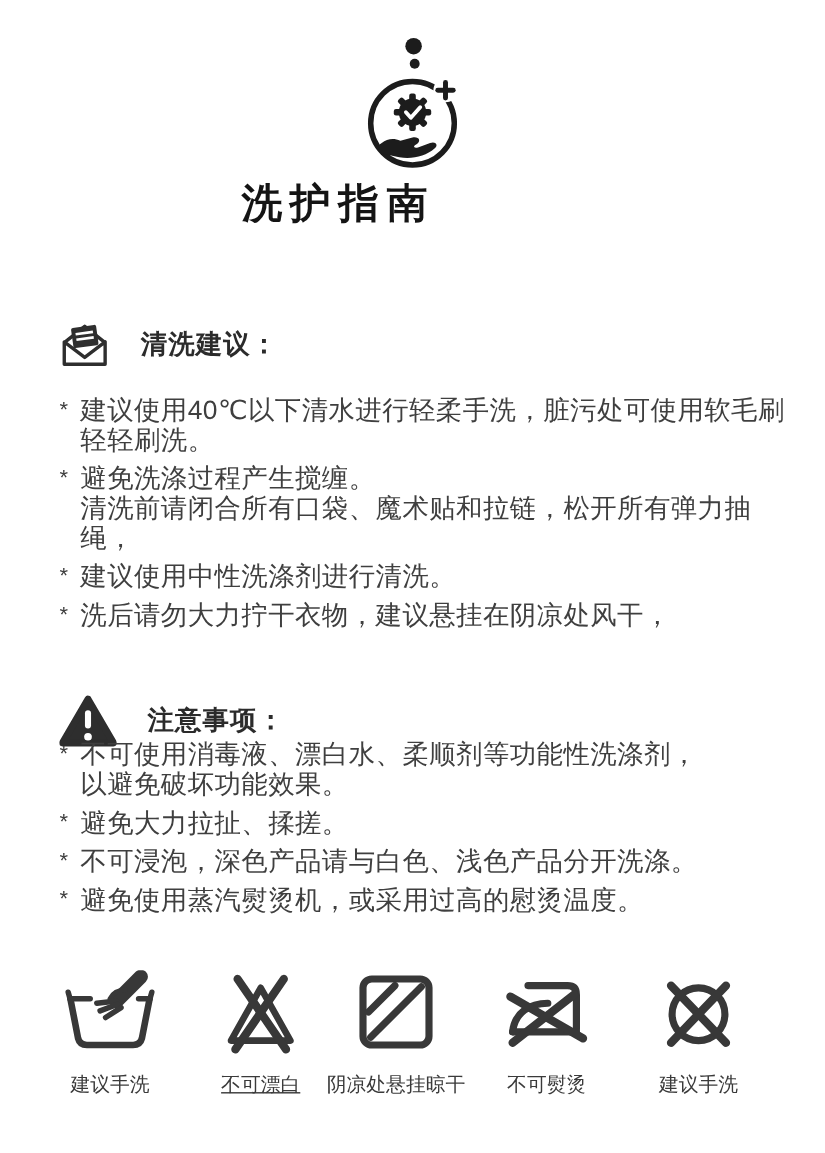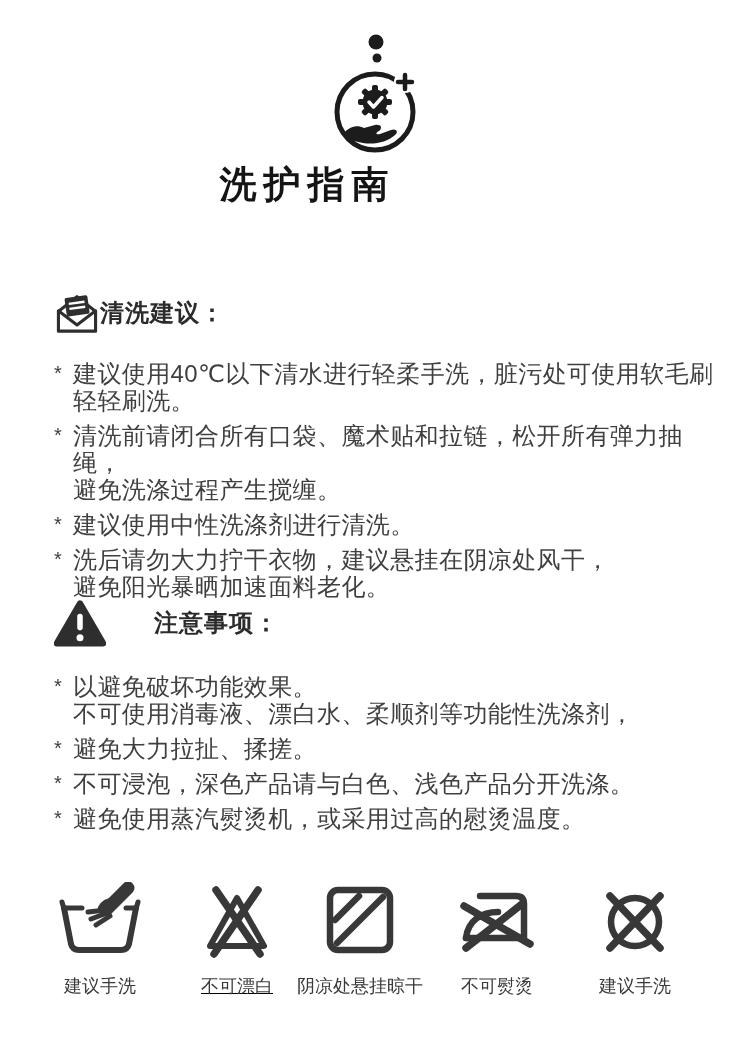--- a/index.html
+++ b/index.html
@@ -12,22 +12,22 @@
   
   #emblem{left:329px;top:34px;}
   
   #page-title{
     top:160px;left:0;width:608px;text-align:center;
     font-size:37px;font-weight:bold;color:#141414;letter-spacing:7px;padding-left:7px;box-sizing:border-box;
   }
   
   .sec-header{left:54px;height:50px;display:flex;align-items:center;}
   #sec1-header{top:288px;}
-  #sec2-header{top:598px;gap:48px;}
-  .sec-heading{font-size:24px;font-weight:bold;color:#2b2b2b;margin-left:0;letter-spacing:1px;}
+  #sec2-header{top:630px;}
+  .sec-heading{font-size:24px;font-weight:bold;color:#2b2b2b;margin-left:28px;letter-spacing:1px;}
   
   .bullets{left:54px;width:665px;}
   #sec1-bullets{top:360px;}
   #sec2-bullets{top:673px;}
   .bullet{display:flex;margin-bottom:8px;}
   .mk{flex:none;width:19px;font-size:20px;line-height:27px;color:#3f3f3f;}
   .bt{flex:1;font-size:24px;line-height:27px;color:#3f3f3f;letter-spacing:0.4px;}
   
   .care-cell{top:882px;transform:translateX(-50%);text-align:center;width:max-content;}
   .care-cell svg{display:block;margin:0 auto;}
@@ -83,54 +83,53 @@
   <div id="sec1-bullets" class="bullets abs">
     <div class="bullet">
       <span class="mk">*</span>
       <div class="bt">
           <div>建议使用40℃以下清水进行轻柔手洗，脏污处可使用软毛刷轻轻刷洗。</div>
         </div>
     </div>
     <div class="bullet">
       <span class="mk">*</span>
       <div class="bt">
+        <div>避免洗涤过程产生搅缠。</div>
         <div>清洗前请闭合所有口袋、魔术贴和拉链，松开所有弹力抽绳，</div>
-        <div>避免洗涤过程产生搅缠。</div>
       </div>
     </div>
     <div class="bullet">
       <span class="mk">*</span>
       <div class="bt">
           <div>建议使用中性洗涤剂进行清洗。</div>
         </div>
     </div>
     <div class="bullet">
       <span class="mk">*</span>
       <div class="bt">
         <div>洗后请勿大力拧干衣物，建议悬挂在阴凉处风干，</div>
-        <div>避免阳光暴晒加速面料老化。</div>
       </div>
     </div>
   </div>
 
   <div id="sec2-header" class="sec-header abs">
     <svg width="52" height="48" viewBox="0 0 56 52">
       <path d="M28 5 L53 48 L3 48 Z" fill="#2e2e2e" stroke="#2e2e2e" stroke-width="7" stroke-linejoin="round"></path>
       <rect x="25" y="16" width="6" height="18" rx="3" fill="#ffffff"></rect>
       <circle cx="28" cy="42" r="3.8" fill="#ffffff"></circle>
     </svg>
     <div class="sec-heading">注意事项：</div>
   </div>
 
   <div id="sec2-bullets" class="bullets abs">
     <div class="bullet">
       <span class="mk">*</span>
       <div class="bt">
+        <div>不可使用消毒液、漂白水、柔顺剂等功能性洗涤剂，</div>
         <div>以避免破坏功能效果。</div>
-        <div>不可使用消毒液、漂白水、柔顺剂等功能性洗涤剂，</div>
       </div>
     </div>
     <div class="bullet">
       <span class="mk">*</span>
       <div class="bt">
           <div>避免大力拉扯、揉搓。</div>
         </div>
     </div>
     <div class="bullet">
       <span class="mk">*</span>

